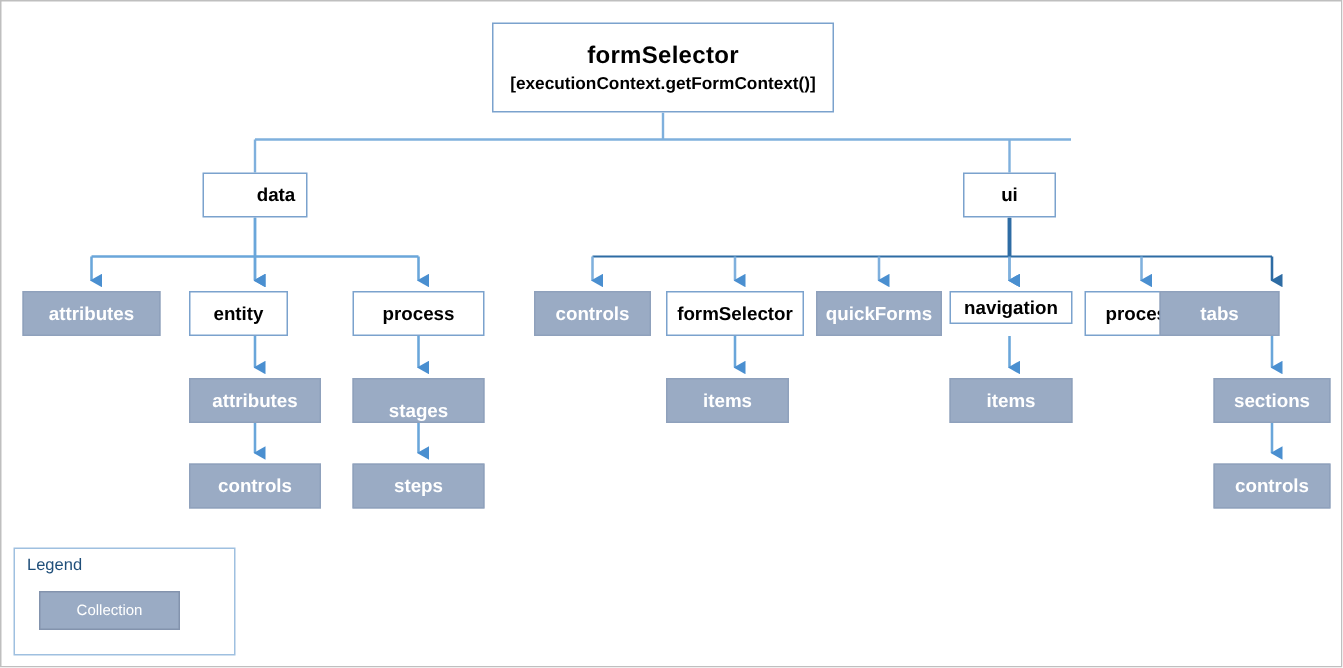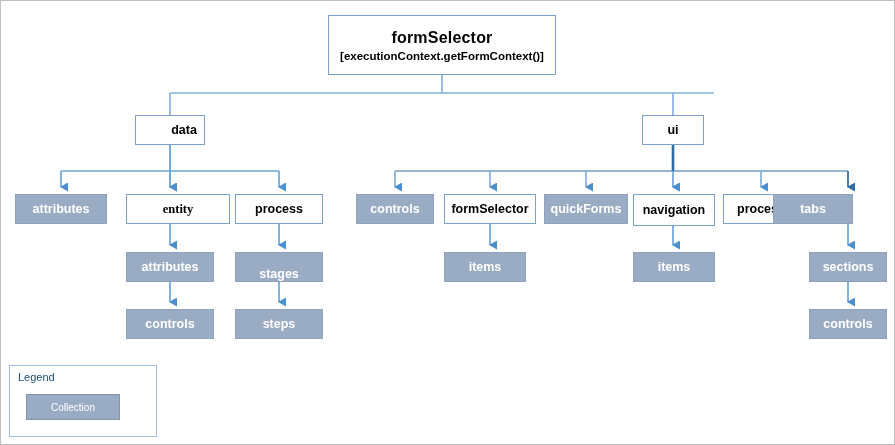--- a/index.html
+++ b/index.html
@@ -174,36 +174,36 @@
   <div id="node-layer">
       <div class="node plain" style="left: 134px; top: 114px; width: 70px; height: 30px; padding-left: 28px;">
         <span>data</span>
       </div>
       <div class="node plain" style="left: 641px; top: 114px; width: 62px; height: 30px;">
         <span>ui</span>
       </div>
       <div class="node collection" style="left: 14px; top: 193px; width: 92px; height: 30px;">
         <span>attributes</span>
       </div>
-      <div class="node plain" style="left: 125px; top: 193px; width: 104px; height: 30px; font-family: Liberation Serif, serif;">
+      <div class="node plain" style="left: 125px; top: 193px; width: 66px; height: 30px;">
         <span>entity</span>
       </div>
       <div class="node plain" style="left: 234px; top: 193px; width: 88px; height: 30px;">
         <span>process</span>
       </div>
       <div class="node collection" style="left: 355px; top: 193px; width: 78px; height: 30px;">
         <span>controls</span>
       </div>
       <div class="node plain" style="left: 443px; top: 193px; width: 92px; height: 30px;">
         <span>formSelector</span>
       </div>
       <div class="node collection" style="left: 543px; top: 193px; width: 84px; height: 30px;">
         <span>quickForms</span>
       </div>
-      <div class="node plain" style="left: 632px; top: 193px; width: 82px; height: 32px;">
+      <div class="node plain" style="left: 632px; top: 193px; width: 82px; height: 22px;">
         <span>navigation</span>
       </div>
       <div class="node plain" style="left: 722px; top: 193px; width: 76px; height: 30px;">
         <span>process</span>
       </div>
       <div class="node collection" style="left: 772px; top: 193px; width: 80px; height: 30px; text-align: center;">
         <span>tabs</span>
       </div>
       <div class="node collection" style="left: 125px; top: 251px; width: 88px; height: 30px;">
         <span>attributes</span>

